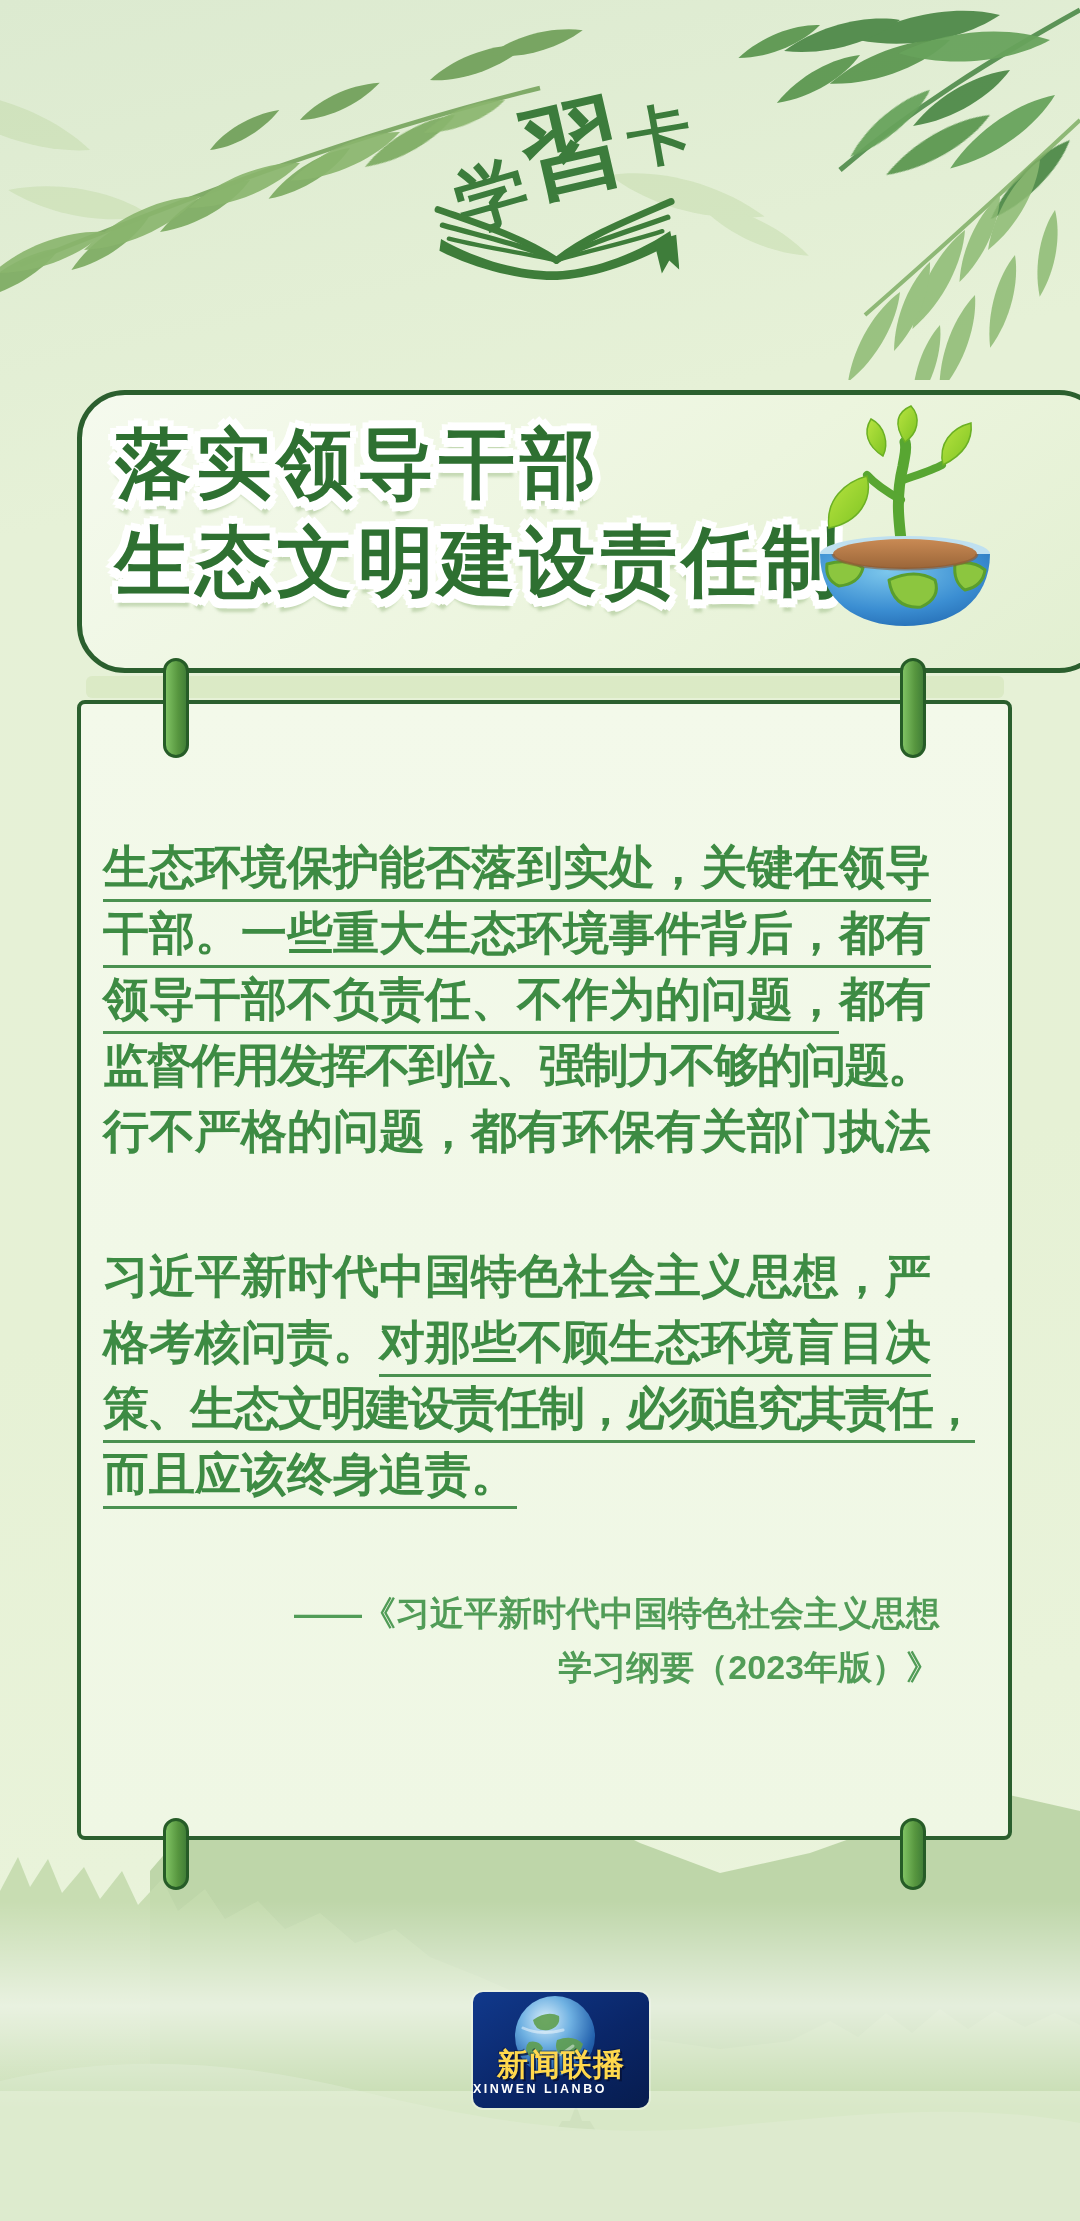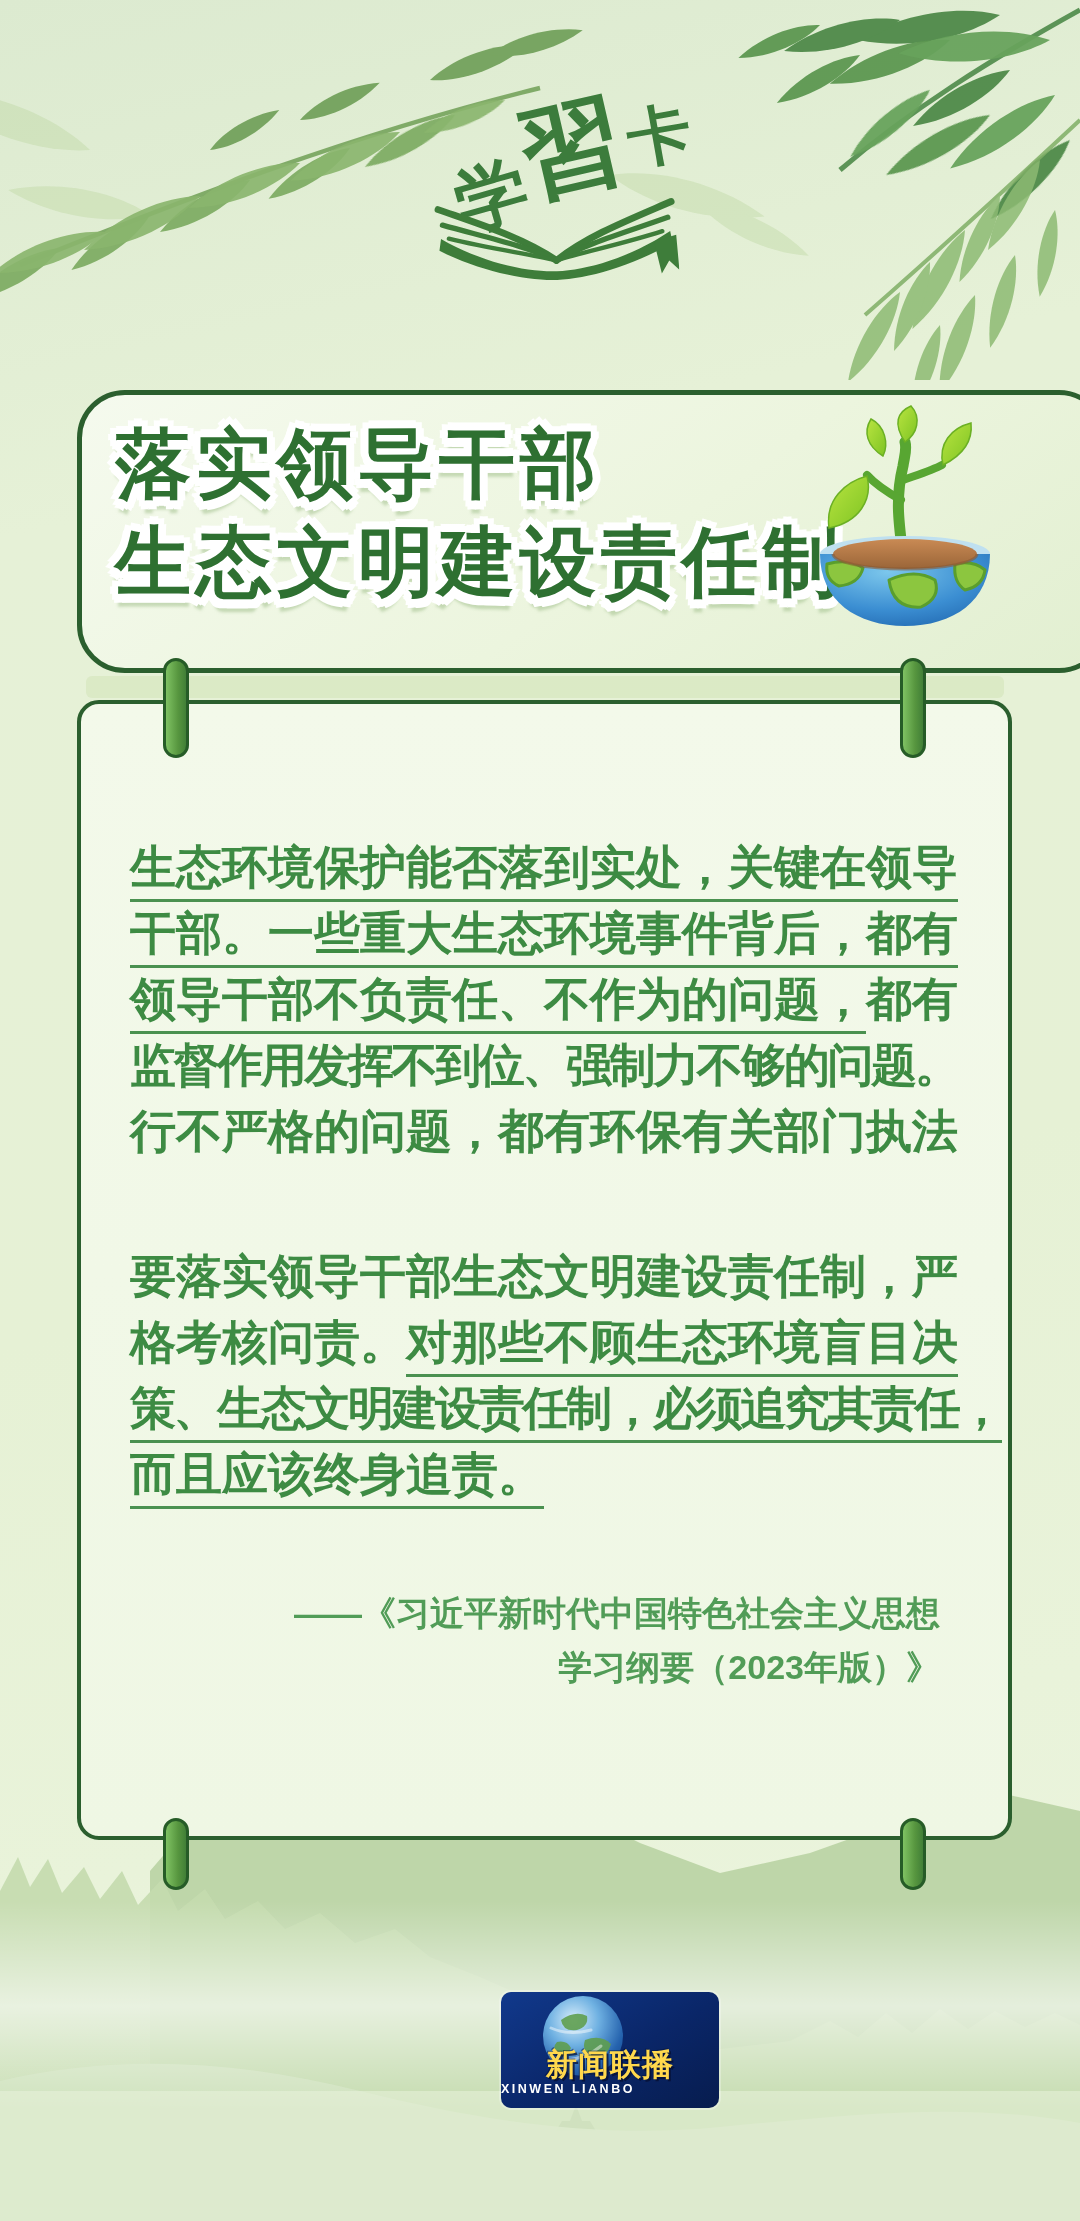--- a/index.html
+++ b/index.html
@@ -35,35 +35,35 @@
   
   .peg{position:absolute;width:26px;box-sizing:border-box;z-index:5;
     background:linear-gradient(90deg,#7fc263 0%,#57963f 60%,#417f37 100%);
     border:3px solid #265c27;border-radius:14px;}
   .peg.tl{left:163px;top:658px;height:100px;}
   .peg.tr{left:900px;top:658px;height:100px;}
   .peg.bl{left:163px;top:1818px;height:72px;}
   .peg.br{left:900px;top:1818px;height:72px;}
   
   .quote-card{position:absolute;left:77px;top:700px;width:935px;height:1140px;
-    box-sizing:border-box;border:4px solid #2b5f2e;border-radius:22px;z-index:3;
+    box-sizing:border-box;border:4px solid #2b5f2e;border-radius:8px;z-index:3;
     background:linear-gradient(180deg,#f3f9ea 0%,#eff7e4 100%);
-    padding:130px 50px 0 49px;}
+    padding:130px 50px 0 22px;}
   .para{margin:0 0 79px 0;}
   .qline{font-size:46px;font-weight:bold;color:#3d8b43;line-height:66px;
     white-space:nowrap;letter-spacing:0;}
   .qline.squeeze{letter-spacing:-2.4px;}
   .u{border-bottom:3.5px solid #4a9150;padding-bottom:6px;}
   .attribution{margin-top:2px;text-align:right;padding-right:18px;
     font-size:34px;font-weight:700;color:#519c57;line-height:54px;}
   
-  .news-logo{position:absolute;left:501px;top:1992px;width:176px;height:116px;
+  .news-logo{position:absolute;left:473px;top:1992px;width:176px;height:116px;
     border-radius:10px;overflow:hidden;z-index:3;
     background:linear-gradient(150deg,#11398c 0%,#0a2668 55%,#071c4e 100%);
-    box-shadow:0 0 0 2px rgba(255,255,255,.28);padding-left:42px;}
+    box-shadow:0 0 0 2px rgba(255,255,255,.28);}
   .news-logo .globe{position:absolute;left:40px;top:2px;}
   .news-cn{position:absolute;left:0;top:52px;width:100%;text-align:center;
     font-size:31px;font-weight:900;color:#ffd84d;letter-spacing:1px;
     text-shadow:2px 2px 0 rgba(5,15,50,.75),-1px -1px 0 rgba(5,15,50,.5);}
   .news-en{position:absolute;left:0;top:90px;width:100%;
     font-size:12.5px;font-weight:bold;color:#ffffff;letter-spacing:2.5px;}
 </style>
 </head>
 <body>
 
@@ -235,21 +235,21 @@
 
   <div class="quote-card">
     <div class="para">
       <div class="qline"><span class="u">生态环境保护能否落到实处，关键在领导</span></div>
       <div class="qline"><span class="u">干部。一些重大生态环境事件背后，都有</span></div>
       <div class="qline"><span class="u">领导干部不负责任、不作为的问题，</span><span>都有</span></div>
       <div class="qline squeeze"><span>监督作用发挥不到位、强制力不够的问题。</span></div>
       <div class="qline"><span>行不严格的问题，都有环保有关部门执法</span></div>
     </div>
     <div class="para">
-      <div class="qline"><span>要落实领导干部生态文明建设责任制，严</span></div>
+      <div class="qline"><span>习近平新时代中国特色社会主义思想，严</span></div>
       <div class="qline"><span>格考核问责。</span><span class="u">对那些不顾生态环境盲目决</span></div>
       <div class="qline squeeze"><span class="u">策、生态文明建设责任制，必须追究其责任，</span></div>
       <div class="qline"><span class="u">而且应该终身追责。</span></div>
     </div>
     <div class="attribution">
       <div>——《习近平新时代中国特色社会主义思想</div>
       <div>学习纲要（2023年版）》</div>
     </div>
   </div>
 

